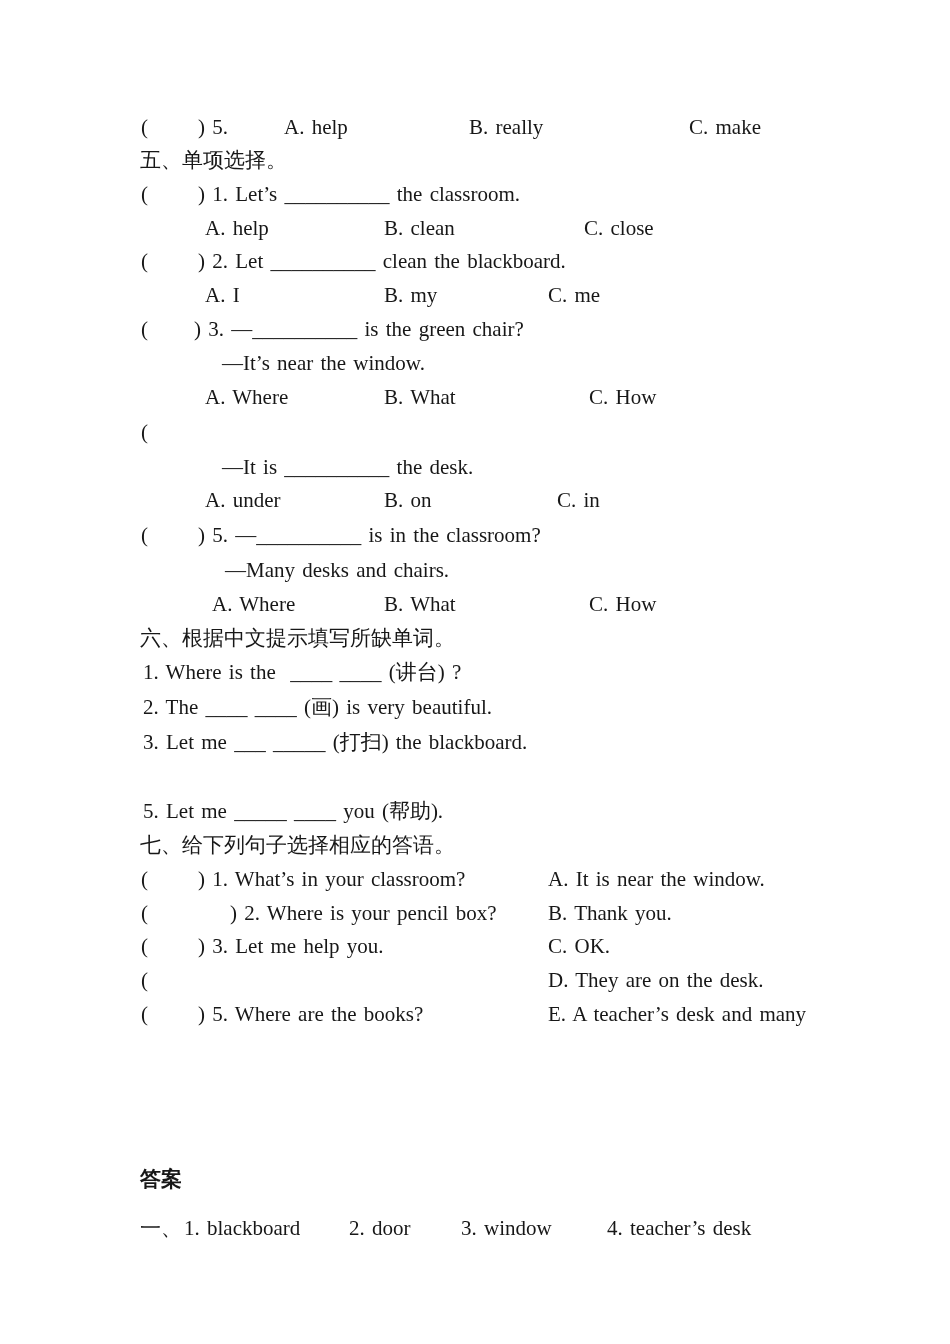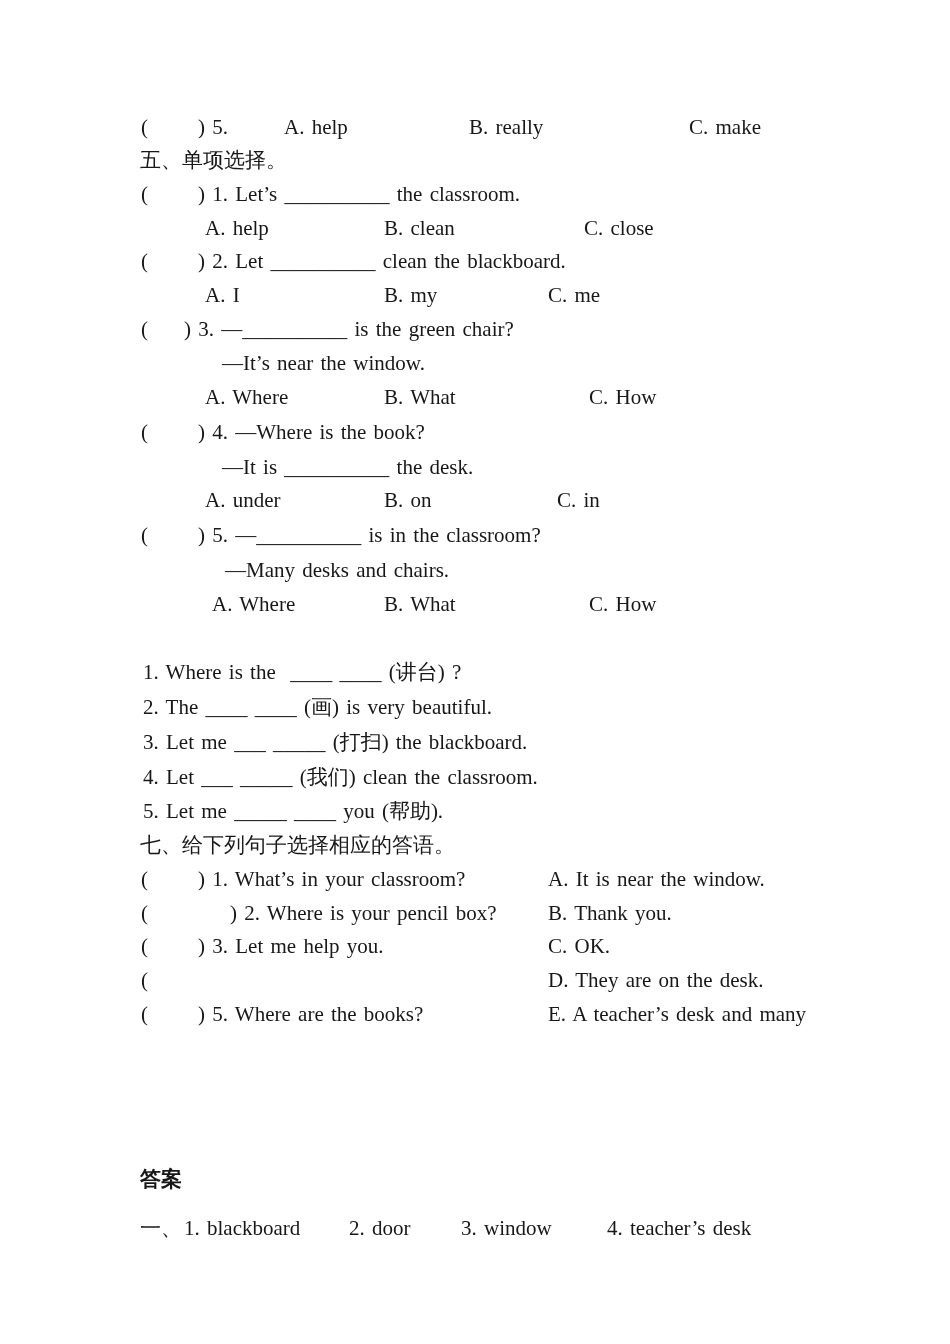--- a/index.html
+++ b/index.html
@@ -45,33 +45,32 @@
       <span class="seg" style="left: 141px;">(</span>
       <span class="seg" style="left: 198px;">) 2. Let __________ clean the blackboard.</span>
     </div>
     <div class="line" style="top: 282px; text-align: right;">
       <span class="seg" style="left: 205px;">A. I</span>
       <span class="seg" style="left: 384px;">B. my</span>
       <span class="seg" style="left: 548px;">C. me</span>
     </div>
     <div class="line" style="top: 316px;">
       <span class="seg" style="left: 141px;">(</span>
-      <span class="seg" style="left: 184px;">) 3. —__________ is the green chair?</span>
+      <span class="seg" style="left: 194px;">) 3. —__________ is the green chair?</span>
     </div>
     <div class="line" style="top: 350px;">
       <span class="seg" style="left: 222px;">—It’s near the window.</span>
     </div>
     <div class="line" style="top: 384px;">
       <span class="seg" style="left: 205px;">A. Where</span>
       <span class="seg" style="left: 384px;">B. What</span>
       <span class="seg" style="left: 589px;">C. How</span>
     </div>
     <div class="line" style="top: 419px;">
       <span class="seg" style="left: 141px;">(</span>
-      <span class="seg" style="left: 198px;">) 4. —Where is the book?</span>
     </div>
     <div class="line" style="top: 454px;">
       <span class="seg" style="left: 222px;">—It is __________ the desk.</span>
     </div>
     <div class="line" style="top: 487px; text-align: right;">
       <span class="seg" style="left: 205px;">A. under</span>
       <span class="seg" style="left: 384px;">B. on</span>
       <span class="seg" style="left: 557px;">C. in</span>
     </div>
     <div class="line" style="top: 522px;">
@@ -79,31 +78,31 @@
       <span class="seg" style="left: 198px;">) 5. —__________ is in the classroom?</span>
     </div>
     <div class="line" style="top: 557px;">
       <span class="seg" style="left: 225px;">—Many desks and chairs.</span>
     </div>
     <div class="line" style="top: 591px;">
       <span class="seg" style="left: 212px;">A. Where</span>
       <span class="seg" style="left: 384px;">B. What</span>
       <span class="seg" style="left: 589px;">C. How</span>
     </div>
+    <div class="line" style="top: 625px;">
+      <span class="seg" style="left: 140px;">六、根据中文提示填写所缺单词。</span>
+    </div>
     <div class="line" style="top: 659px;">
       <span class="seg" style="left: 143px;">1. Where is the  ____ ____ (讲台) ?</span>
     </div>
     <div class="line" style="top: 694px;">
       <span class="seg" style="left: 143px;">2. The ____ ____ (画) is very beautiful.</span>
     </div>
     <div class="line" style="top: 729px;">
       <span class="seg" style="left: 143px;">3. Let me ___ _____ (打扫) the blackboard.</span>
-    </div>
-    <div class="line" style="top: 764px;">
-      <span class="seg" style="left: 143px;">4. Let ___ _____ (我们) clean the classroom.</span>
     </div>
     <div class="line" style="top: 798px;">
       <span class="seg" style="left: 143px;">5. Let me _____ ____ you (帮助).</span>
     </div>
     <div class="line" style="top: 832px;">
       <span class="seg" style="left: 140px;">七、给下列句子选择相应的答语。</span>
     </div>
     <div class="line" style="top: 866px;">
       <span class="seg" style="left: 141px;">(</span>
       <span class="seg" style="left: 198px;">) 1. What’s in your classroom?</span>

